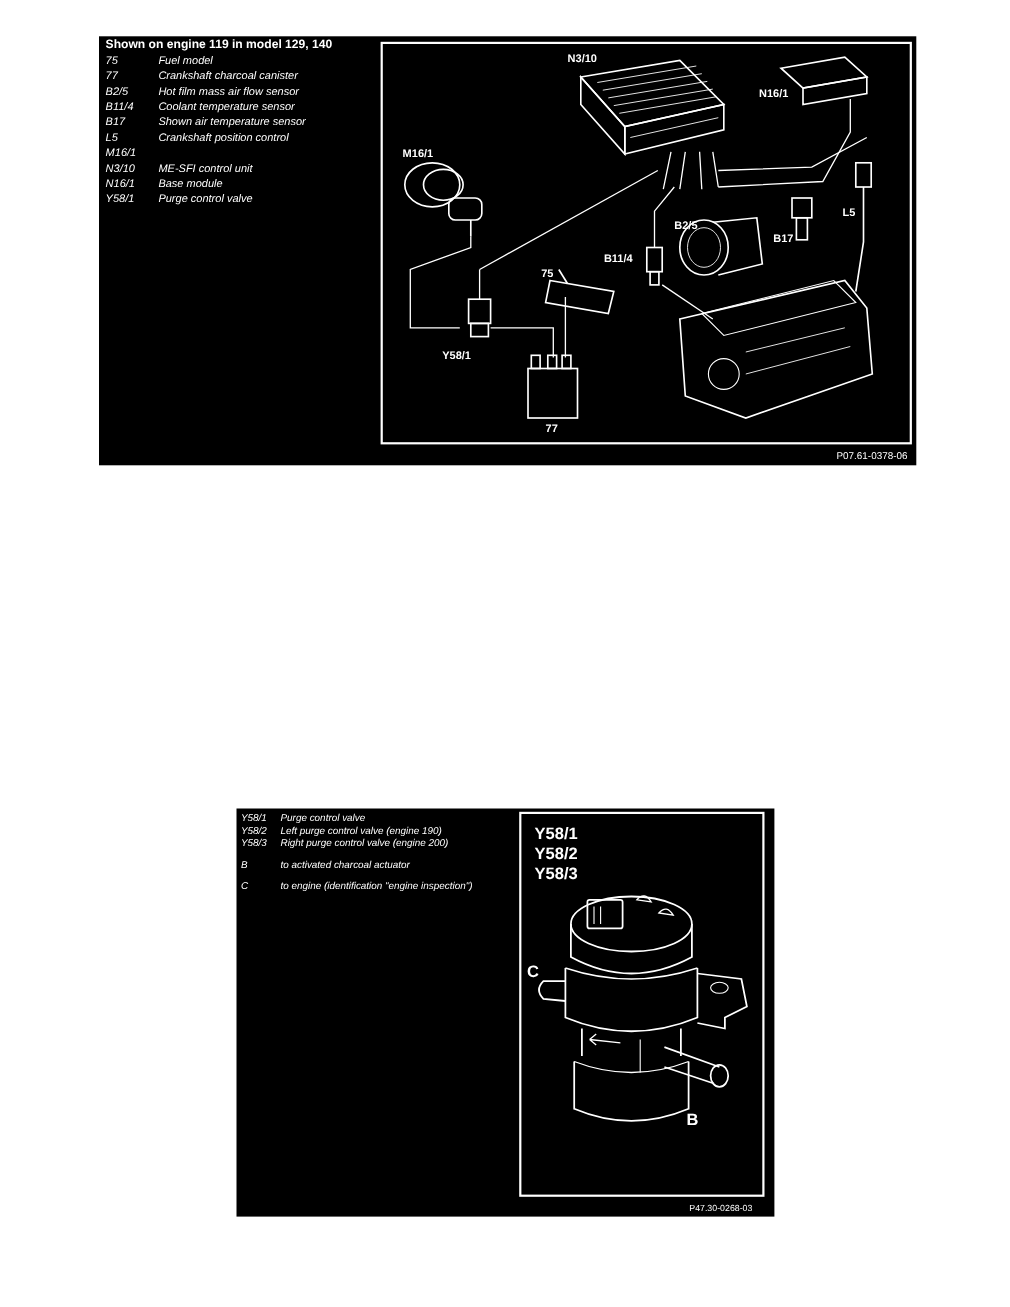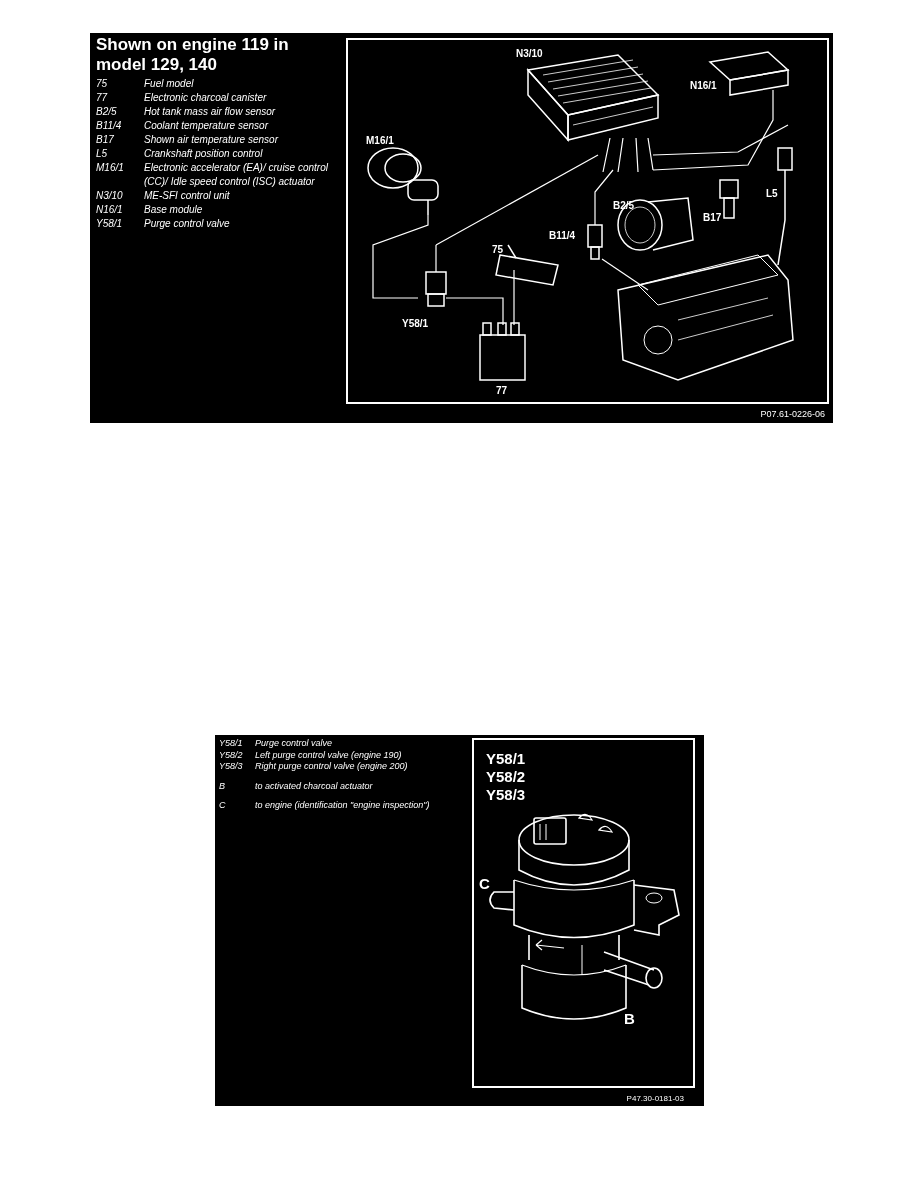--- a/index.html
+++ b/index.html
@@ -2,21 +2,21 @@
 <html><head>
 <meta charset="utf-8">
 <style>
   html, body { margin: 0; padding: 0; background: #ffffff; }
   body { width: 918px; height: 1188px; position: relative; overflow: hidden; font-family: "Liberation Sans", sans-serif; }
   .fig { position: absolute; background: #000; color: #fff; }
   #fig1 { left: 90px; top: 33px; width: 743px; height: 390px; }
   #fig2 { left: 215px; top: 735px; width: 489px; height: 371px; }
   .legend { position: absolute; color: #fff; }
   #fig1 .legend { left: 6px; top: 2px; width: 245px; }
-  .legend-title { font-weight: bold; font-size: 17px; margin-bottom: 2px; }
+  .legend-title { font-weight: bold; font-size: 11px; margin-bottom: 2px; }
   .legend-row { display: flex; font-size: 10px; font-style: italic; line-height: 14px; }
   .legend-row .code { width: 48px; flex: none; }
   .legend-row .desc { flex: 1; }
   #fig2 .legend { left: 4px; top: 3px; width: 252px; }
   #fig2 .legend-row { font-size: 9px; line-height: 11.5px; }
   #fig2 .legend-row .code { width: 36px; }
   #fig2 .legend-row.gap { margin-top: 8px; }
   .panel { position: absolute; border: 2px solid #fff; box-sizing: border-box; }
   #fig1 .panel { left: 256px; top: 5px; width: 483px; height: 366px; }
   #fig2 .panel { left: 257px; top: 3px; width: 223px; height: 350px; }
@@ -32,41 +32,40 @@
 
 <div class="fig" id="fig1">
   <div class="legend">
     <div class="legend-title">Shown on engine 119 in model 129, 140</div>
     <div class="legend-row">
         <span class="code">75</span>
         <span class="desc">Fuel model</span>
       </div>
     <div class="legend-row">
         <span class="code">77</span>
-        <span class="desc">Electronic charcoal canister</span>
+        <span class="desc">Crankshaft charcoal canister</span>
       </div>
     <div class="legend-row">
         <span class="code">B2/5</span>
-        <span class="desc">Hot tank mass air flow sensor</span>
+        <span class="desc">Hot film mass air flow sensor</span>
       </div>
     <div class="legend-row">
         <span class="code">B11/4</span>
         <span class="desc">Coolant temperature sensor</span>
       </div>
     <div class="legend-row">
         <span class="code">B17</span>
         <span class="desc">Shown air temperature sensor</span>
       </div>
     <div class="legend-row">
         <span class="code">L5</span>
         <span class="desc">Crankshaft position control</span>
       </div>
     <div class="legend-row">
         <span class="code">M16/1</span>
-        <span class="desc">Electronic accelerator (EA)/ cruise control (CC)/ Idle speed control (ISC) actuator</span>
       </div>
     <div class="legend-row">
         <span class="code">N3/10</span>
         <span class="desc">ME-SFI control unit</span>
       </div>
     <div class="legend-row">
         <span class="code">N16/1</span>
         <span class="desc">Base module</span>
       </div>
     <div class="legend-row">
@@ -159,21 +158,21 @@
     <span class="lbl" style="left:342px; top:40px;">N16/1</span>
     <span class="lbl" style="left:18px; top:95px;">M16/1</span>
     <span class="lbl" style="left:265px; top:160px;">B2/5</span>
     <span class="lbl" style="left:201px; top:190px;">B11/4</span>
     <span class="lbl" style="left:355px; top:172px;">B17</span>
     <span class="lbl" style="left:418px; top:148px;">L5</span>
     <span class="lbl" style="left:144px; top:204px;">75</span>
     <span class="lbl" style="left:54px; top:278px;">Y58/1</span>
     <span class="lbl" style="left:148px; top:345px;">77</span>
   </div>
-  <div class="fig-id">P07.61-0226-06</div>
+  <div class="fig-id">P07.61-0378-06</div>
 </div>
 
 <div class="fig" id="fig2">
   <div class="legend">
     <div class="legend-row">
         <span class="code">Y58/1</span>
         <span class="desc">Purge control valve</span>
       </div>
     <div class="legend-row">
         <span class="code">Y58/2</span>
@@ -220,14 +219,14 @@
 
       <path d="M62,205 L90,208 M62,205 L68,200 M62,205 L68,210" stroke-width="1.2"></path>
 
       <path d="M130,212 L180,230 M130,230 L175,245"></path>
       <ellipse cx="180" cy="238" rx="8" ry="10"></ellipse>
       <path d="M108,205 L108,235" stroke-width="1"></path>
     </svg>
     <div class="big" style="left:5px; top:135px;">C</div>
     <div class="big" style="left:150px; top:270px;">B</div>
   </div>
-  <div class="fig-id">P47.30-0181-03</div>
+  <div class="fig-id">P47.30-0268-03</div>
 </div>
 
 </body></html>

